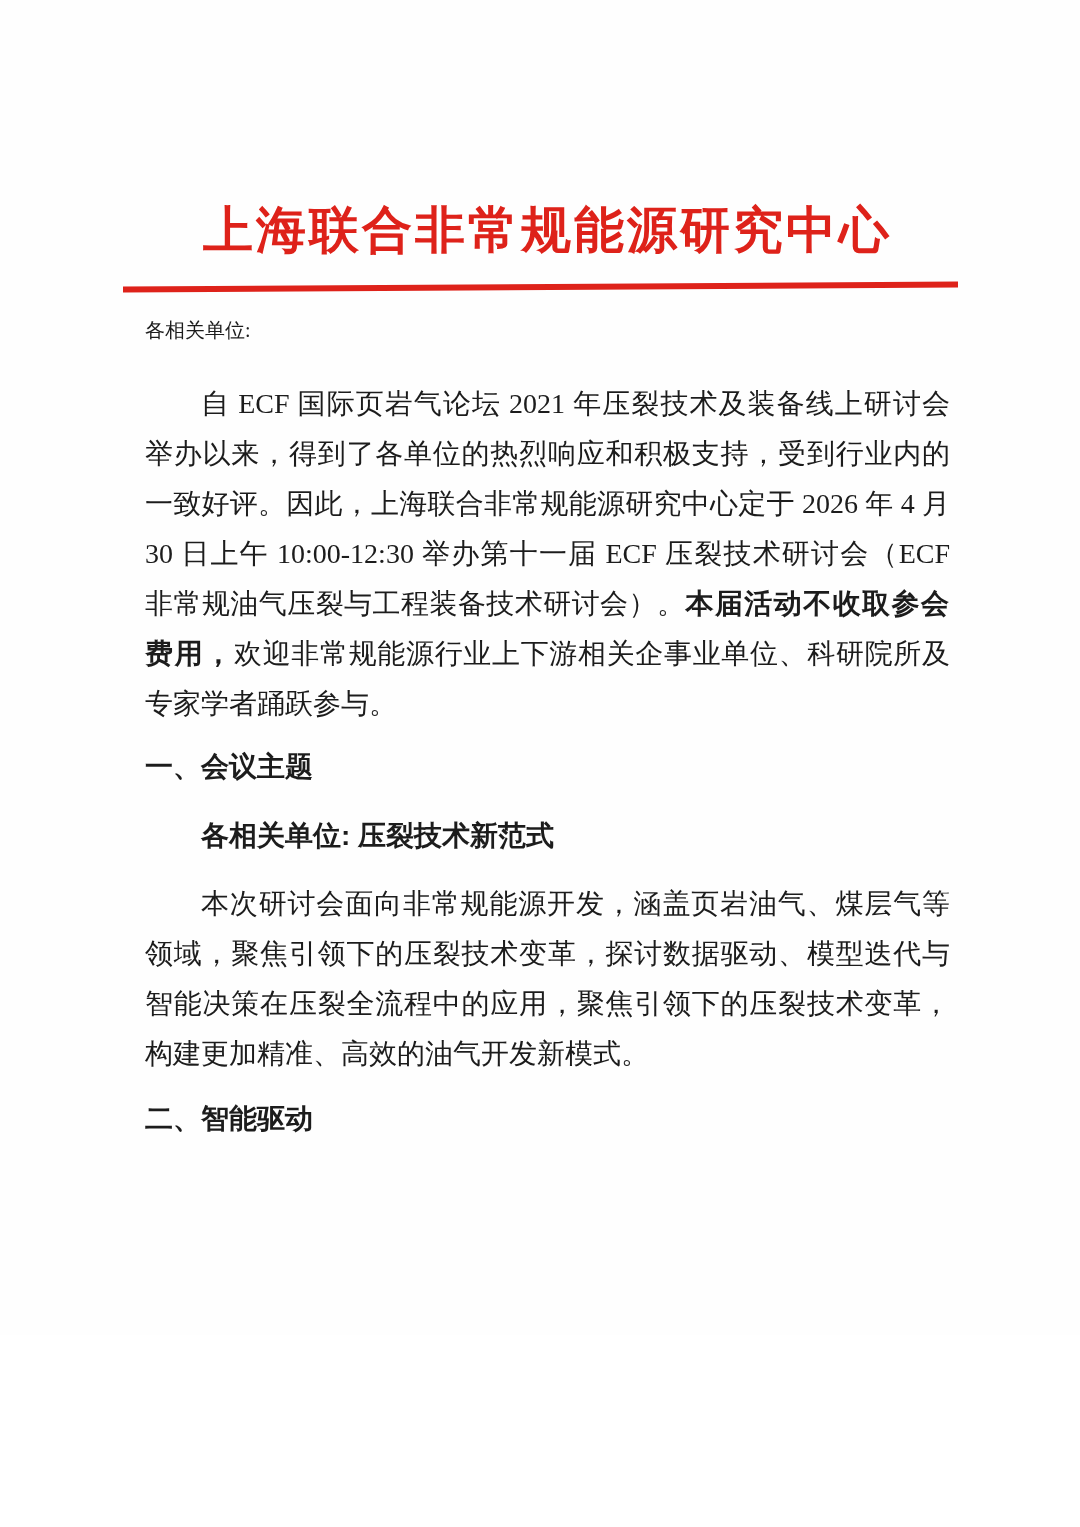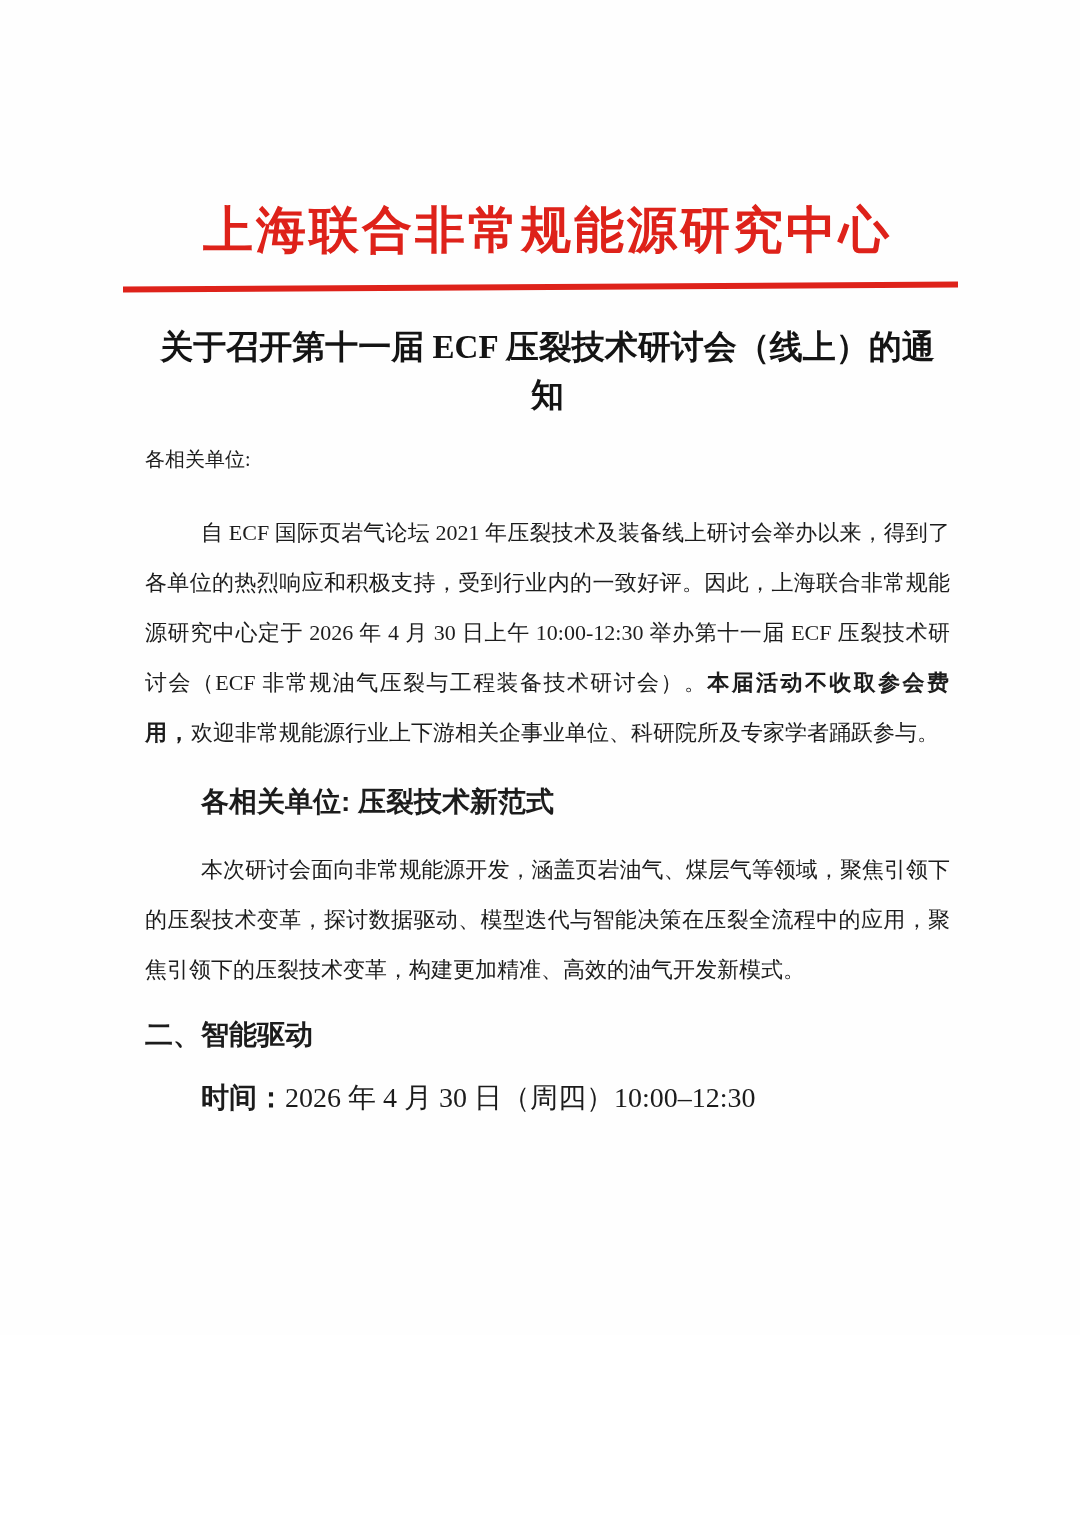--- a/index.html
+++ b/index.html
@@ -52,21 +52,21 @@
     color: #141414;
   }
   
   .salutation {
     margin-top: 18px;
     font-size: 20px;
     line-height: 44px;
   }
   .para {
     margin: 0;
-    font-size: 22px;
+    font-size: 28px;
     line-height: 50px;
     text-align: justify;
     text-indent: 56px;
   }
   .para-intro { margin-top: 27px; }
   .para-topic { margin-top: 18px; }
   .bold-sans {
     font-weight: bold;
     font-family: "Liberation Sans", "DejaVu Sans", sans-serif;
     letter-spacing: 1px;
@@ -114,31 +114,30 @@
 </head>
 <body>
 
 <div class="page">
   <div class="content">
 
     <div class="org-name">上海联合非常规能源研究中心</div>
 
     <div class="red-rule"></div>
 
-    <div class="doc-title">关于召开第十一届 ECF 压裂技术研讨会（线上）的通知</div>
 
     <div class="salutation">各相关单位:</div>
 
     <p class="para para-intro"><span>自 ECF 国际页岩气论坛 2021 年压裂技术及装备线上研讨会举办以来，得到了各单位的热烈响应和积极支持，受到行业内的一致好评。因此，上海联合非常规能源研究中心定于 2026 年 4 月 30 日上午 10:00-12:30 举办第十一届 ECF 压裂技术研讨会（ECF 非常规油气压裂与工程装备技术研讨会）。</span><span class="bold-sans">本届活动不收取参会费用，</span><span>欢迎非常规能源行业上下游相关企事业单位、科研院所及专家学者踊跃参与。</span></p>
 
+    <div class="section-heading">一、会议主题</div>
 
     <div class="theme-line">各相关单位: 压裂技术新范式</div>
 
     <p class="para para-topic">本次研讨会面向非常规能源开发，涵盖页岩油气、煤层气等领域，聚焦引领下的压裂技术变革，探讨数据驱动、模型迭代与智能决策在压裂全流程中的应用，聚焦引领下的压裂技术变革，构建更加精准、高效的油气开发新模式。</p>
 
     <div class="section-heading section-heading-2">二、智能驱动</div>
 
-    <div class="time-line"><span class="time-label">时间：</span><span class="time-value">2026 年 4 月 30 日（周四）10:00–12:30</span></div>
 
   </div>
 
   <div class="page-footer">1</div>
 </div>
 
 </body></html>

